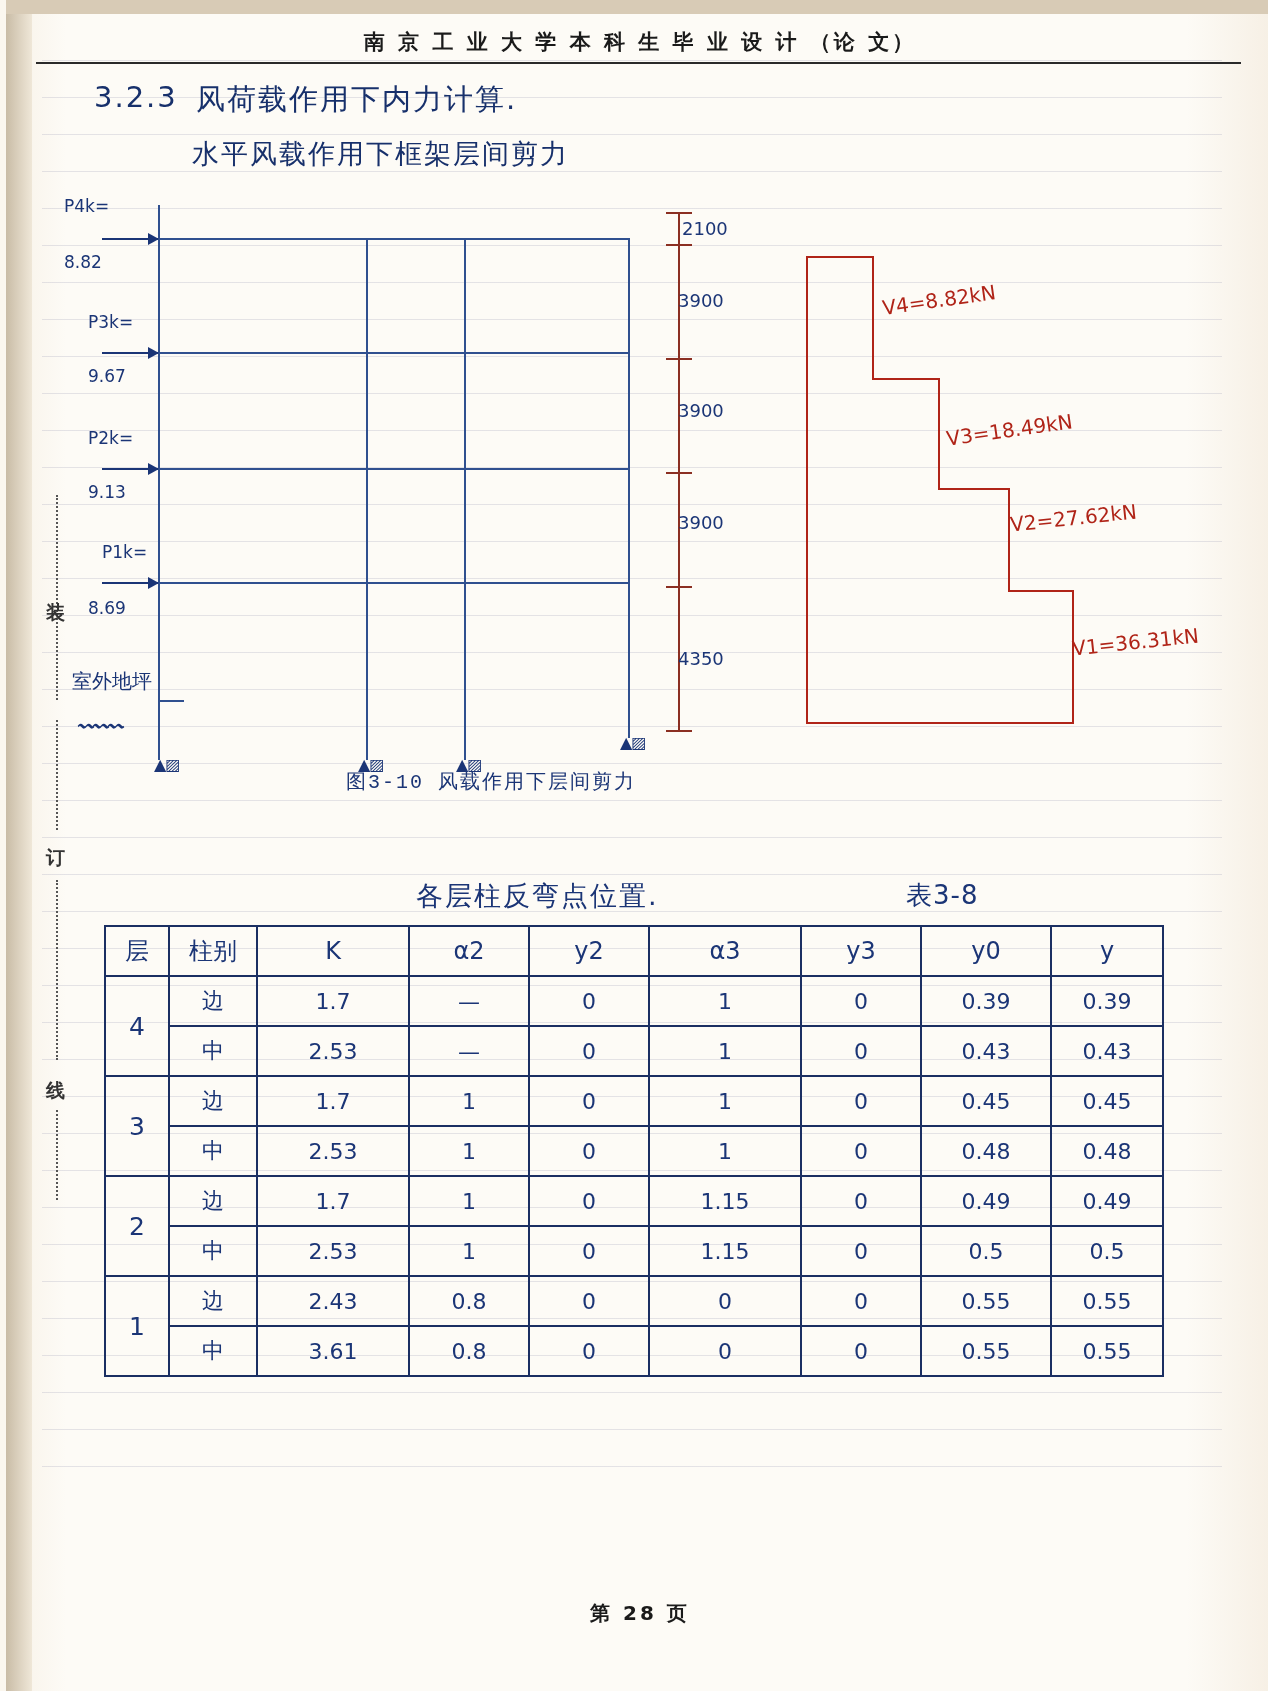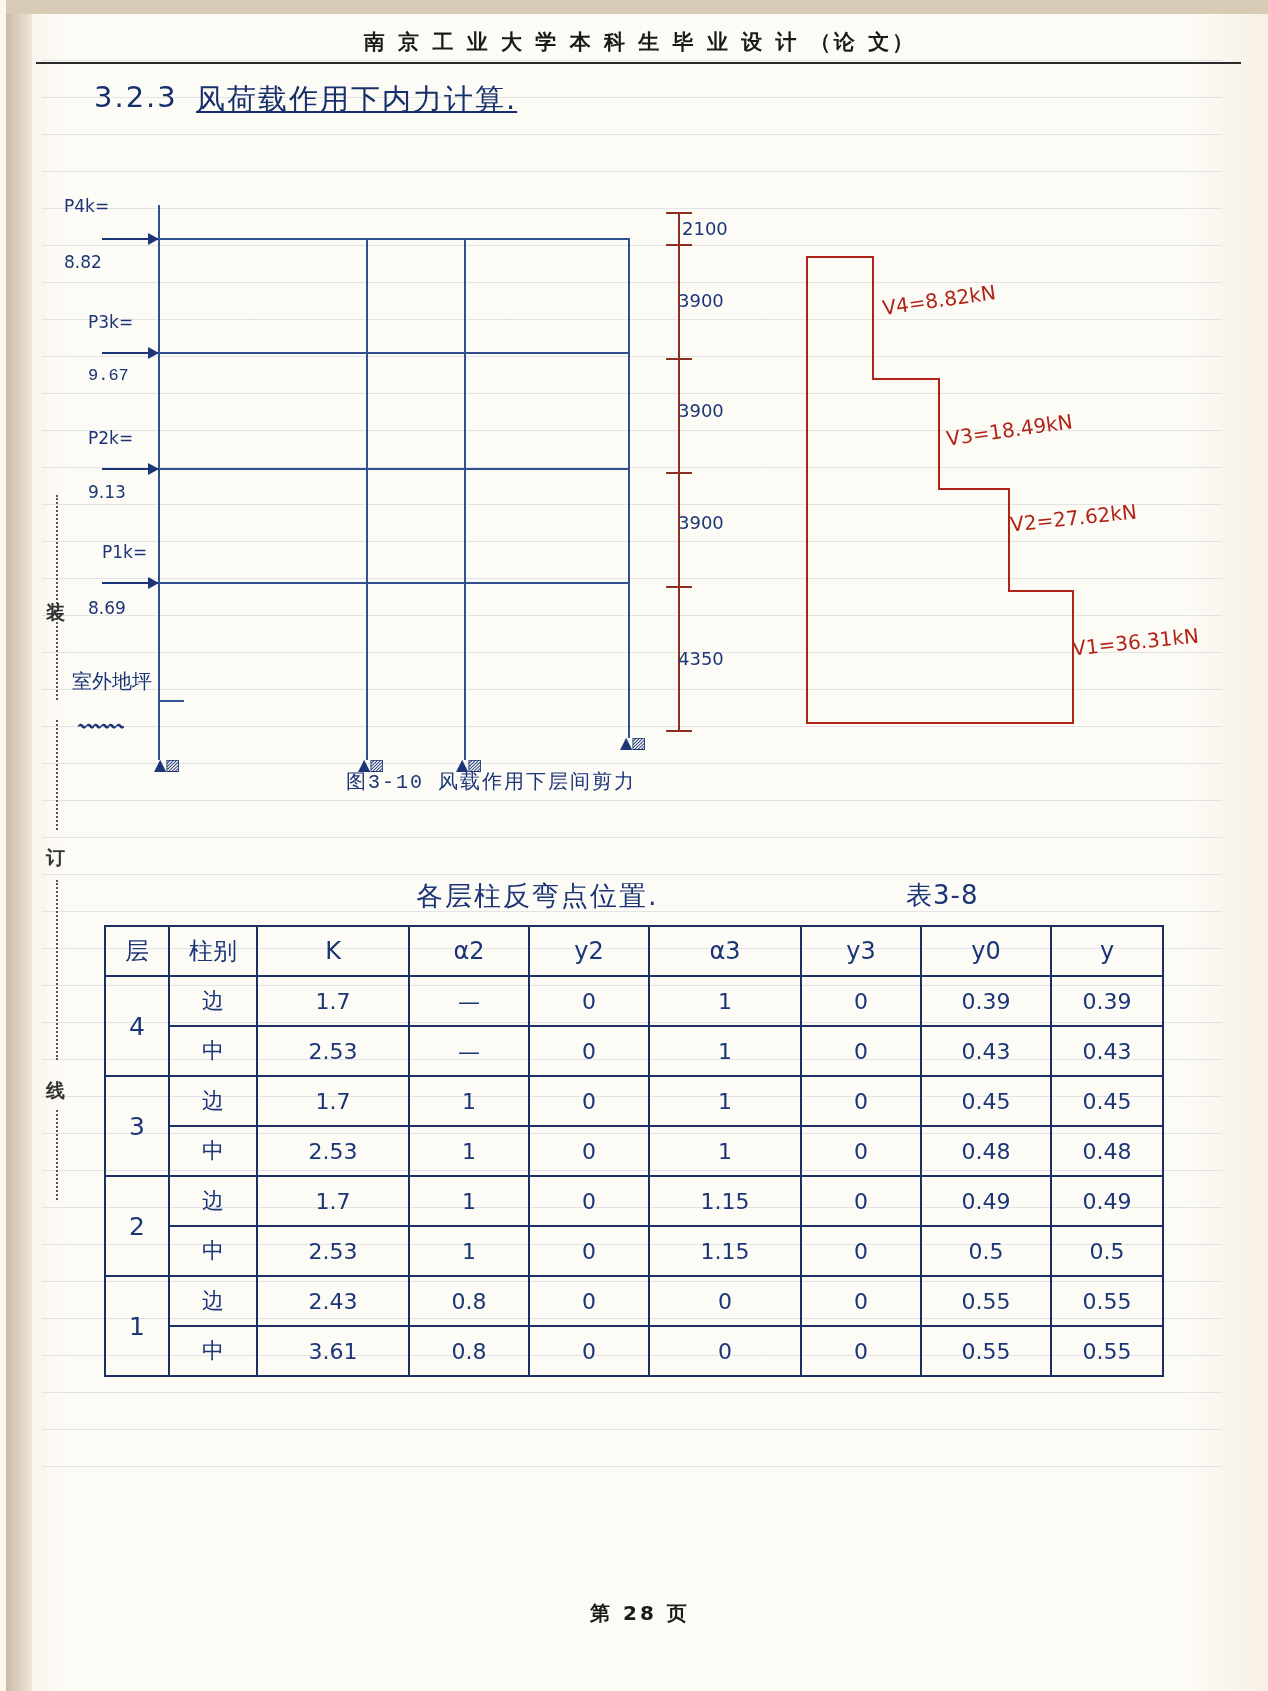--- a/index.html
+++ b/index.html
@@ -84,21 +84,22 @@
 
   <div class="bind-dots" style="top:495px;height:205px;"></div>
   <div class="bind-char" style="top:600px;">装</div>
   <div class="bind-dots" style="top:720px;height:110px;"></div>
   <div class="bind-char" style="top:845px;">订</div>
   <div class="bind-dots" style="top:880px;height:180px;"></div>
   <div class="bind-char" style="top:1078px;">线</div>
   <div class="bind-dots" style="top:1110px;height:90px;"></div>
 
   <div class="h-sec hw">3.2.3</div>
-  <div class="h-sec hw" style="left:190px;text-decoration:underline;">风荷载作用下内力计算.</div>
+  <div class="h-sec hw" style="left:190px;">风荷载作用下内力计算.</div>
+  <div class="h-sub hw">水平风载作用下框架层间剪力</div>
 
   <div>
 
     <div class="v-line" style="left:152px;top:205px;height:555px;"></div>
     <div class="v-line" style="left:360px;top:238px;height:522px;"></div>
     <div class="v-line" style="left:458px;top:238px;height:522px;"></div>
     <div class="v-line" style="left:622px;top:238px;height:500px;"></div>
 
     <div class="h-line" style="left:152px;top:238px;width:472px;"></div>
     <div class="h-line" style="left:152px;top:352px;width:472px;"></div>
@@ -111,21 +112,21 @@
     <div class="hatch" style="left:450px;top:755px;">▲▨</div>
     <div class="hatch" style="left:614px;top:733px;">▲▨</div>
     <div class="hatch" style="left:72px;top:712px;">〰〰〰</div>
 
     <div class="arrow" style="left:96px;top:238px;width:56px;"></div>
     <div class="load-lbl hw" style="left:58px;top:196px;">P4k=</div>
     <div class="load-lbl hw" style="left:58px;top:252px;">8.82</div>
 
     <div class="arrow" style="left:96px;top:352px;width:56px;"></div>
     <div class="load-lbl hw" style="left:82px;top:312px;">P3k=</div>
-    <div class="load-lbl hw" style="left:82px;top:366px;font-family:Liberation Mono, monospace;">9.67</div>
+    <div class="load-lbl hw" style="left:82px;top:366px;">9.67</div>
 
     <div class="arrow" style="left:96px;top:468px;width:56px;"></div>
     <div class="load-lbl hw" style="left:82px;top:428px;">P2k=</div>
     <div class="load-lbl hw" style="left:82px;top:482px;">9.13</div>
 
     <div class="arrow" style="left:96px;top:582px;width:56px;"></div>
     <div class="load-lbl hw" style="left:96px;top:542px;">P1k=</div>
     <div class="load-lbl hw" style="left:82px;top:598px;">8.69</div>
 
     <div class="load-lbl hw" style="left:66px;top:668px;font-size:20px;text-align:center;">室外地坪</div>

